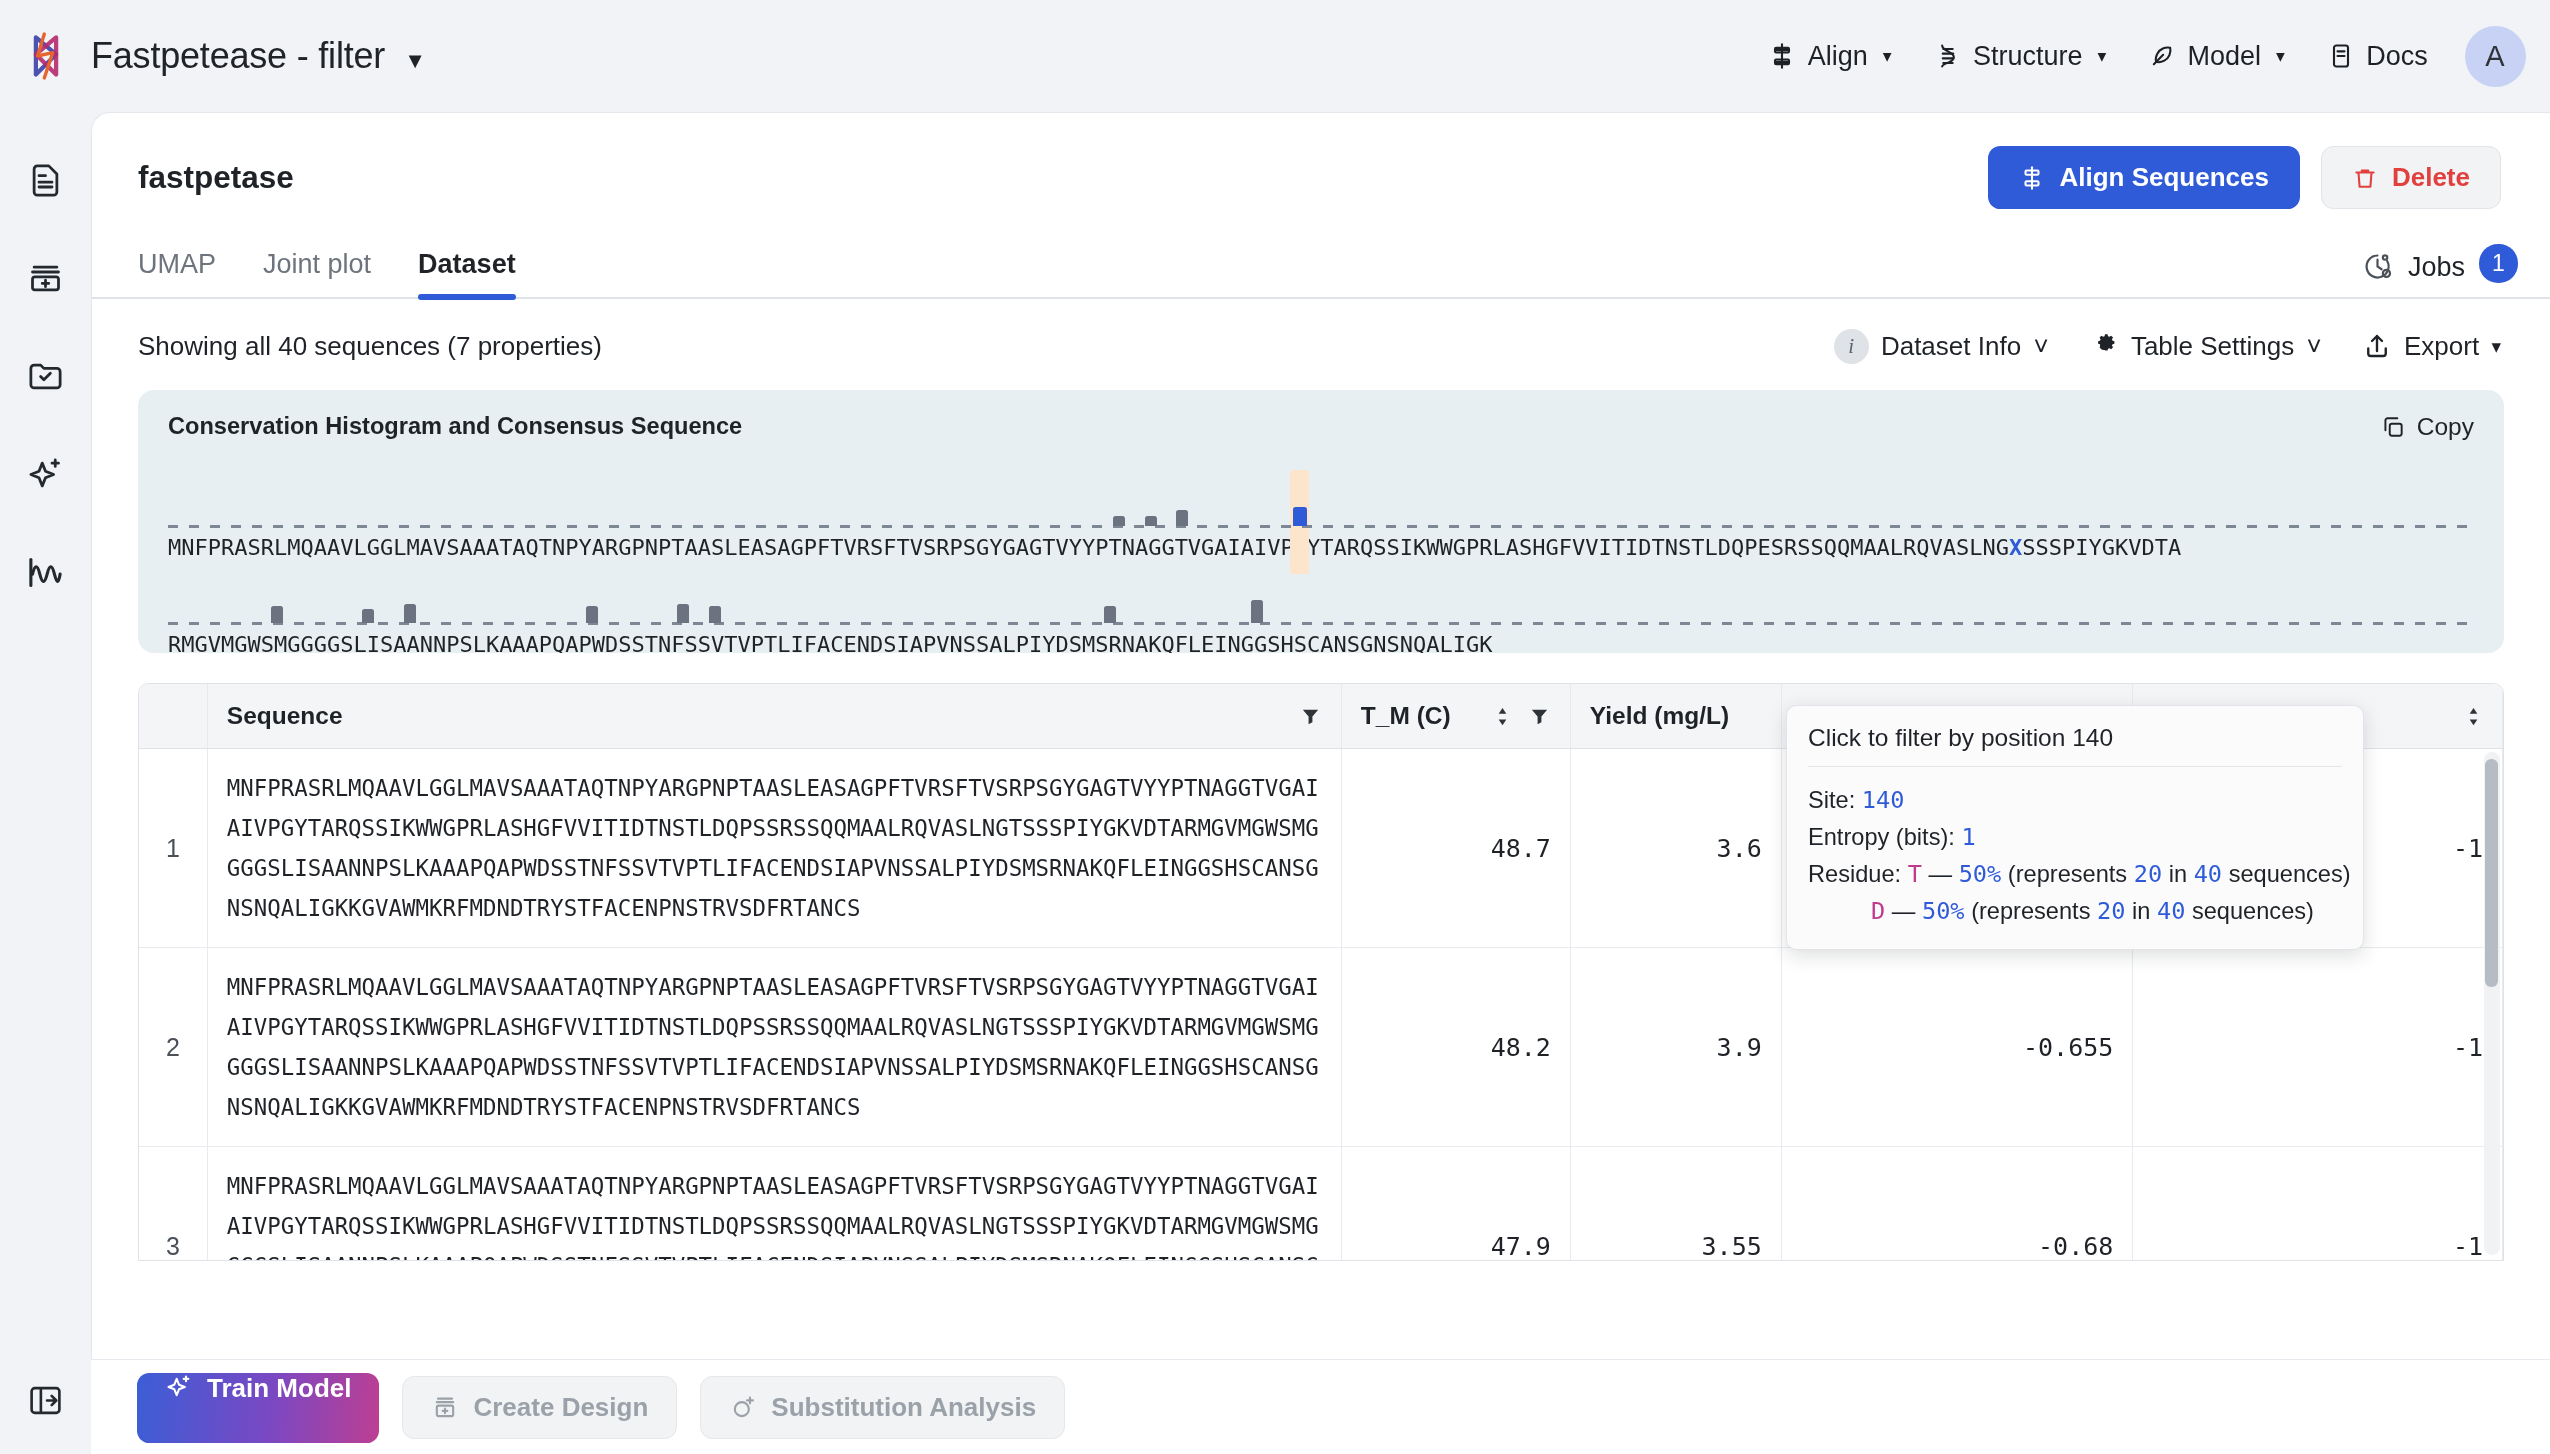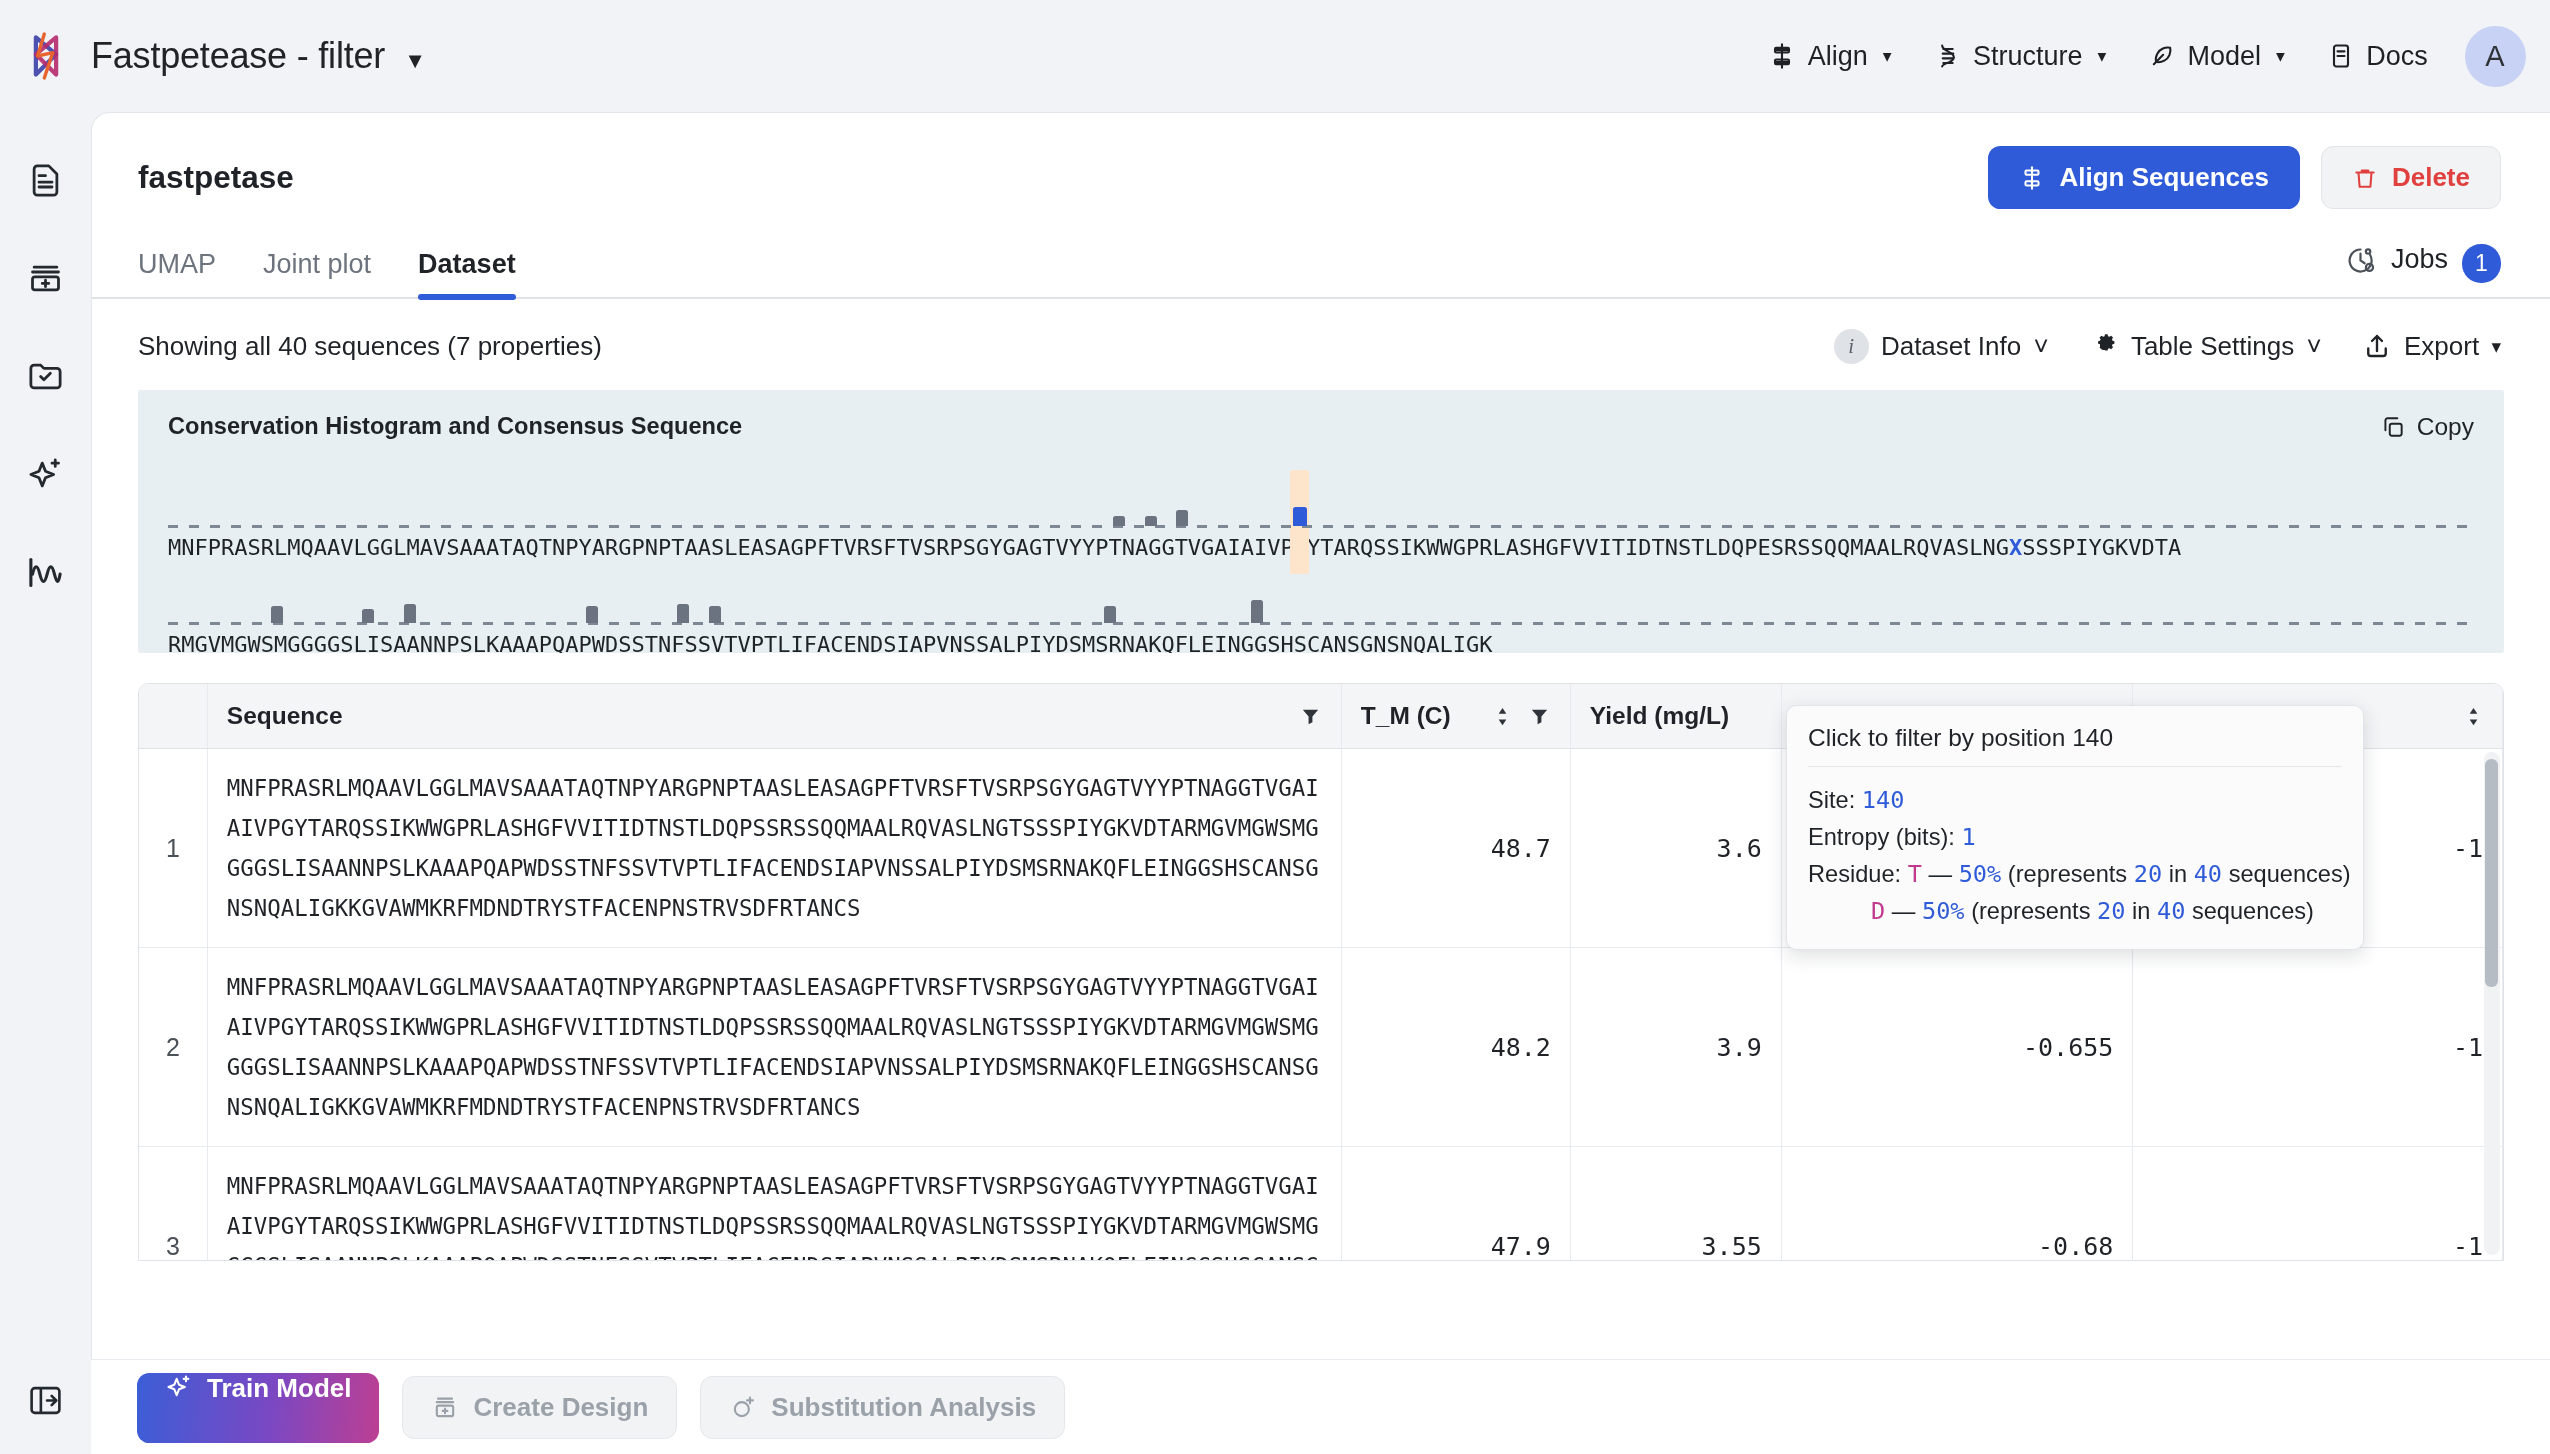--- a/index.html
+++ b/index.html
@@ -81,42 +81,42 @@
     padding: 35px 0 0 46px; position: relative;
   }
   .tab {
     font-size: 27px; color: #6d747d; padding-bottom: 17.5px; cursor: pointer; position: relative;
   }
   .tab.active { color: #1f2328; font-weight: bold; }
   .tab.active::after {
     content:""; position: absolute; left: 0; right: 0; bottom: -2.6px; height: 6.1px;
     background: #2f5bd8; border-radius: 3.5px;
   }
-  .tabs-right { margin-left: auto; display:flex; align-items:flex-start; gap:14px; padding-right: 49px; padding-bottom: 14px; cursor:pointer;}
+  .tabs-right { margin-left: auto; display:flex; align-items:flex-end; gap:14px; padding-right: 32px; padding-bottom: 14px; cursor:pointer;}
   .jobs-label { font-size: 27px; color:#1f2328; }
   .jobs-badge {
     min-width: 39px; height: 39px; border-radius: 19px; background: #2f5bd8; color: #fff;
     display:flex; align-items:center; justify-content:center; font-size: 23px; padding: 0 10.5px;
   }
   .tabs-rule { height: 1.8px; background: #dfe2e6; margin: 0 0 0 0; }
 
   
   .toolbar { display:flex; align-items:center; padding: 30px 49px 0 46px; gap: 40px; }
   .showing { font-size: 26px; color: #1f2328; }
   .tool-actions { margin-left:auto; display:flex; align-items:center; gap: 40px; }
   .tool-btn { display:flex; align-items:center; gap: 12.3px; font-size: 26px; color:#1f2328; cursor:pointer; white-space:nowrap;}
   .info-circle {
     width: 35px; height: 35px; border-radius: 50%; background:#dfe2e6; color:#5c636b;
     display:flex; align-items:center; justify-content:center; font-size:21px; font-style: italic;
     font-family: "Liberation Serif", serif;
   }
 
   
   .cons {
-    margin: 26px 46px 0 46px; background: #e8eff2; border-radius: 2px;
+    margin: 26px 46px 0 46px; background: #e8eff2; border-radius: 16px;
     padding: 23px 30px 23px 30px; position: relative; height: 263px; overflow:hidden;
   }
   .cons-title { font-size: 23.6px; font-weight: bold; color:#1f2328; }
   .copy-btn { position:absolute; right: 30px; top: 23px; display:flex; align-items:center; gap:10.5px;
     font-size: 24.5px; color:#1f2328; cursor:pointer;}
   .seq-block { position: relative; margin-top: 35px; }
   .hist-row { position: relative; height: 53px; }
   .hist-base {
     position:absolute; left:0; right:0; bottom:0; height:2.6px;
     background-image: repeating-linear-gradient(to right, #7e8894 0 10.5px, transparent 10.5px 21px);

